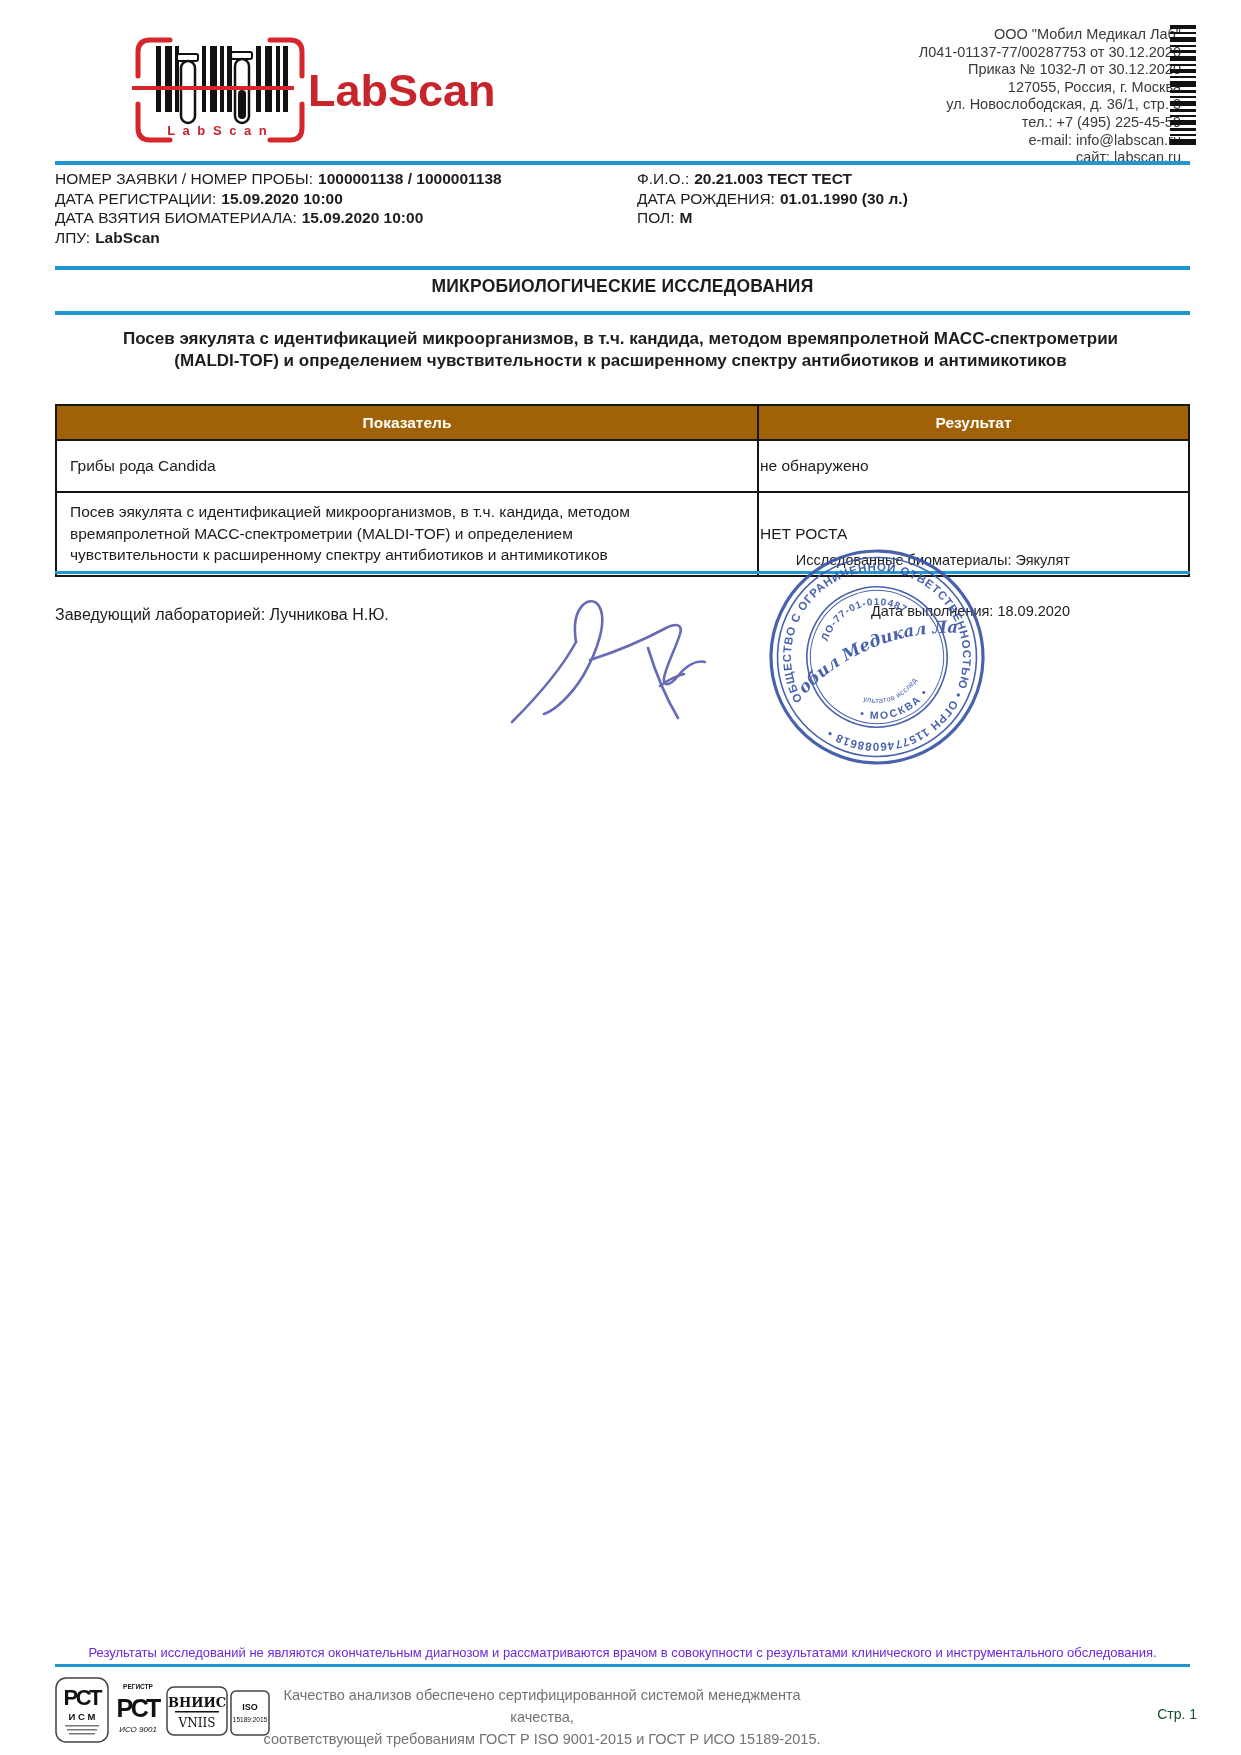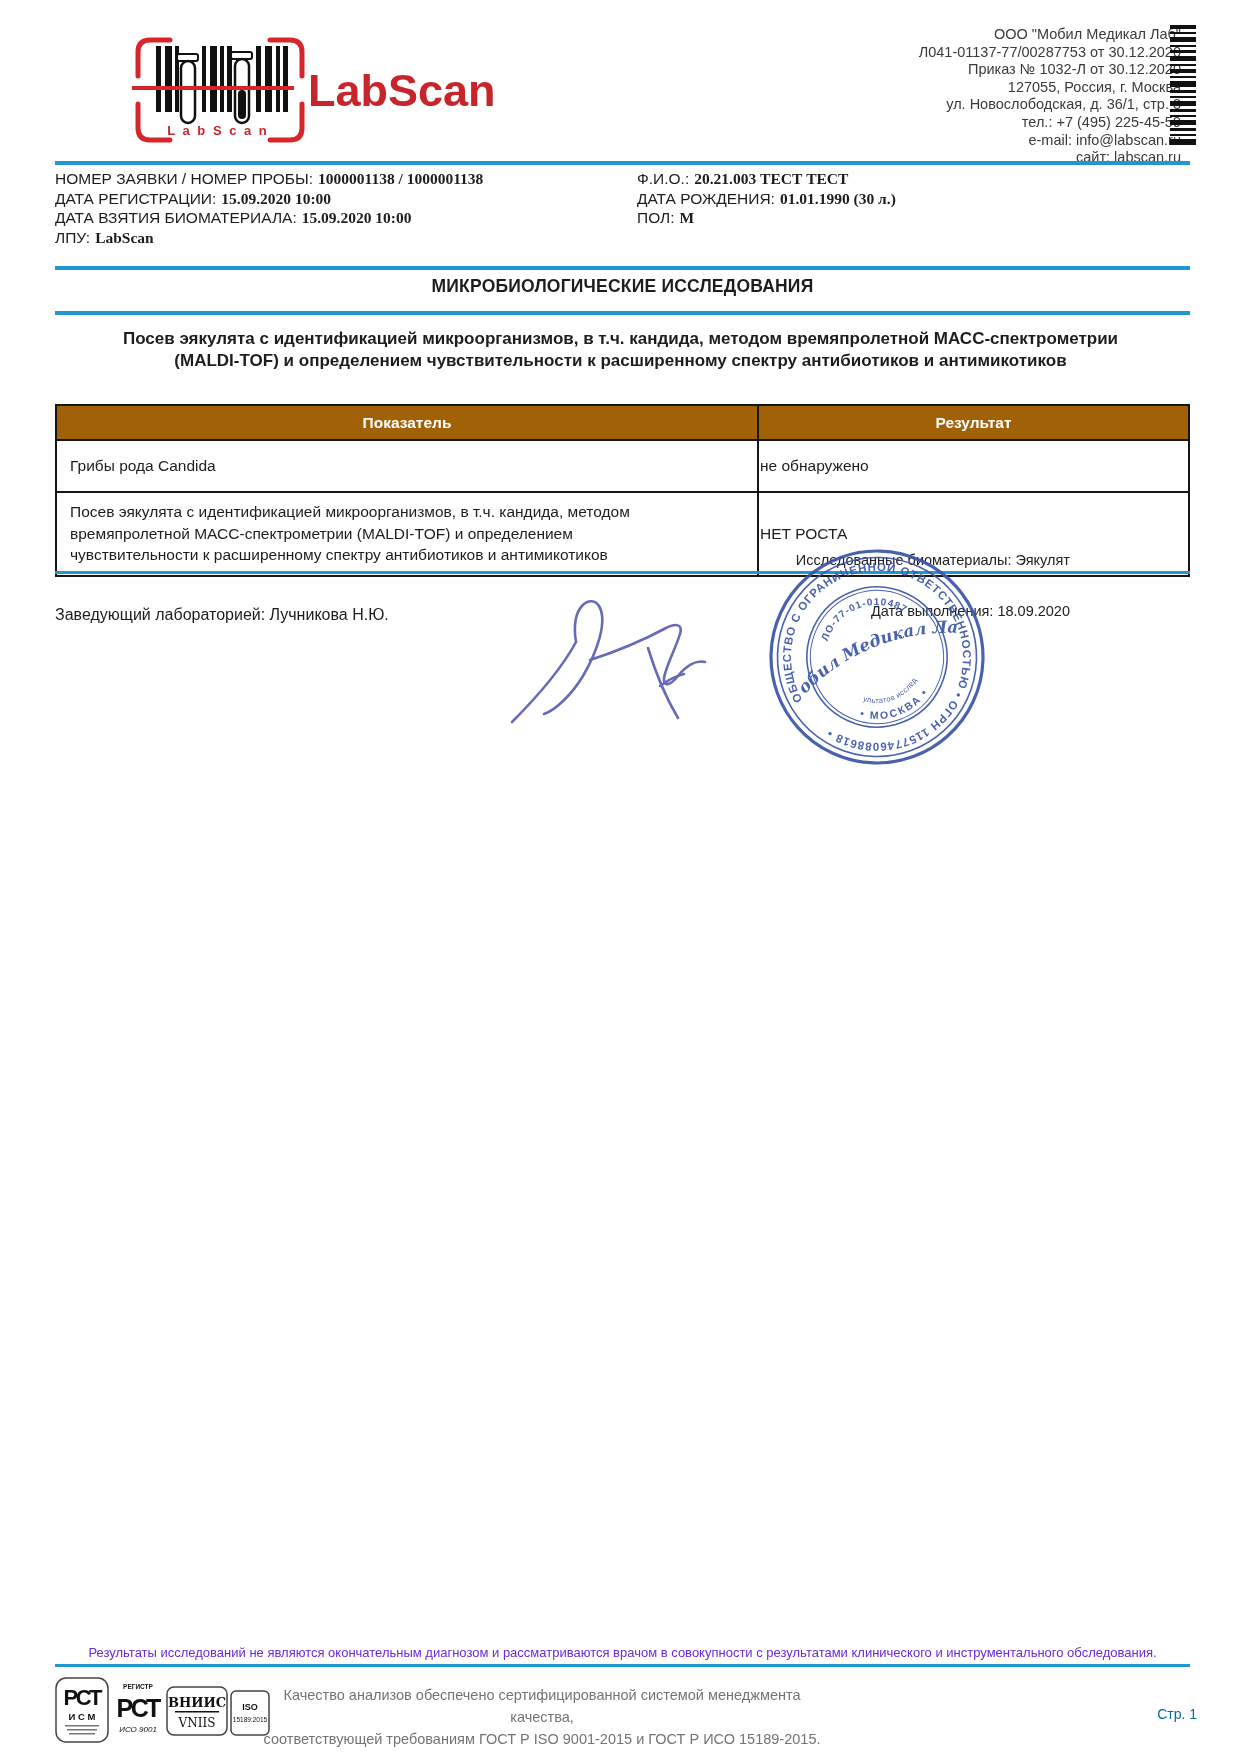--- a/index.html
+++ b/index.html
@@ -7,21 +7,21 @@
         font-family:"Liberation Sans","DejaVu Sans",sans-serif;color:#1d1d1d;}
   .abs{position:absolute;}
   .hr-blue{position:absolute;left:55px;width:1135px;height:4px;background:#2097d3;}
   
   .company{position:absolute;top:26px;right:60px;text-align:right;font-size:14.5px;
            line-height:17.6px;color:#3a3a3a;}
   
   .patient-col{position:absolute;top:169px;font-size:15.5px;line-height:19.6px;}
   .patient-col .prow{white-space:nowrap;}
   .plabel{font-weight:400;}
-  .pval{font-weight:700;margin-left:5px;font-family:Liberation Serif, serif;}
+  .pval{font-weight:700;margin-left:5px;}
   
   .section-title{position:absolute;left:55px;top:276px;width:1135px;text-align:center;
                  font-size:17.5px;font-weight:700;letter-spacing:.2px;}
   .test-title{position:absolute;left:95px;top:328px;width:1051px;text-align:center;
               font-size:17px;font-weight:700;line-height:22px;}
   
   .rtable{position:absolute;left:55px;top:404px;width:1135px;border-collapse:collapse;
           font-size:15.5px;table-layout:fixed;}
   .rtable th,.rtable td{border:2px solid #161616;}
   .rtable th{background:#a16207;color:#fff;height:31px;font-weight:700;}
@@ -31,21 +31,21 @@
   .rtable tr.r1 td{height:33px;margin-top:44px;}
   
   .note-right{position:absolute;left:55px;width:1015px;text-align:right;font-size:14.5px;color:#222;}
   
   .signatory{position:absolute;left:55px;top:606px;font-size:16px;}
   
   .disclaimer{position:absolute;left:55px;top:1645px;width:1135px;text-align:center;
               font-size:13px;color:#6d28d9;}
   .quality{position:absolute;left:262px;top:1684px;width:560px;text-align:center;
            font-size:14.5px;line-height:22px;color:#737373;}
-  .page-num{position:absolute;right:44px;top:1706px;font-size:14px;color:#0369a1;}
+  .page-num{position:absolute;right:44px;top:1706px;font-size:14px;color:#14532d;}
   svg text{font-family:"Liberation Sans","DejaVu Sans",sans-serif;}
   .serif{font-family:"DejaVu Serif","Liberation Serif",serif;}
 </style>
 </head>
 <body>
 
 <div class="page">
 
   <div class="abs" style="left:118px;top:26px;">
     <svg width="380" height="125" viewBox="0 0 380 125">

